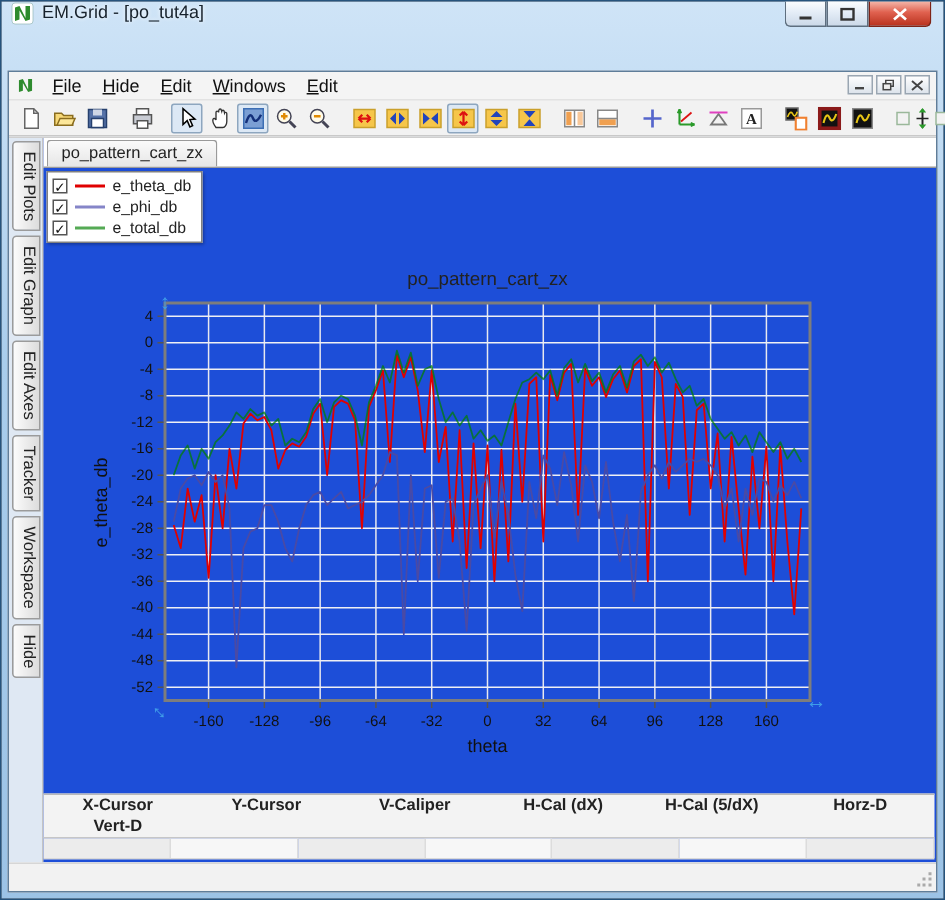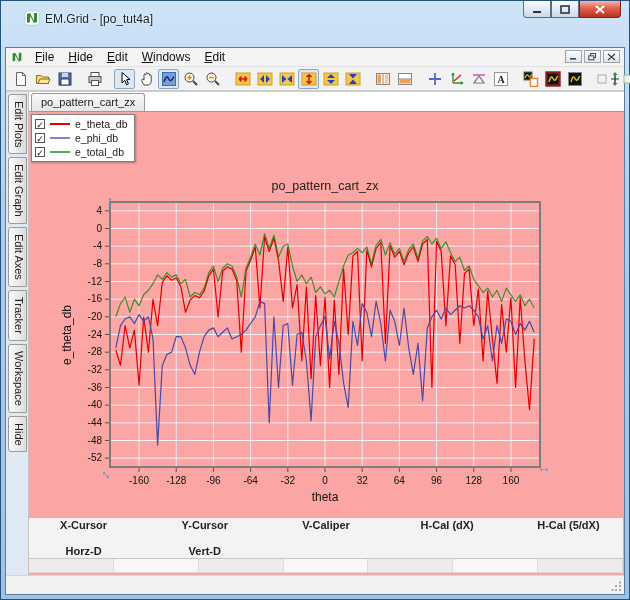--- a/index.html
+++ b/index.html
@@ -1,20 +1,20 @@
 <!DOCTYPE html>
 <html><head>
 <meta charset="utf-8">
 <style>
   html,body{margin:0;padding:0;}
   body{font-family:"Liberation Sans",sans-serif;background:#888;}
   .screen{position:relative;width:630px;height:600px;overflow:hidden;}
   
   .window{position:absolute;inset:0;background:linear-gradient(#cfe4f7,#a9cdec 40%,#9cc3e6);border:1px solid #26537c;box-sizing:border-box;}
-  .titlebar{position:absolute;left:0;top:0;right:0;height:25px;display:flex;align-items:flex-end;padding:0 23px;box-sizing:border-box;}
+  .titlebar{position:absolute;left:0;top:0;right:0;height:25px;display:flex;align-items:flex-start;padding:0 6px;box-sizing:border-box;}
   .app-icon{width:16px;height:16px;margin-right:5px;flex:0 0 auto;}
   .title-text{font-size:12px;color:#17222c;text-shadow:0 0 3px #fff;white-space:nowrap;}
   .winbtns{position:absolute;right:8px;top:0;display:flex;}
   .winbtn{width:28px;height:17px;border:1px solid #5e6e7e;border-top:none;display:flex;align-items:center;justify-content:center;background:linear-gradient(#fbfdfe,#e4edf7 45%,#ccd9e8);box-sizing:border-box;}
   .winbtn.min{border-radius:0 0 0 4px;}
   .winbtn.close{width:42px;background:linear-gradient(#f5b6a9,#e0614f 45%,#ba3320);border-color:#7e2417;border-radius:0 0 4px 0;}
   
   .inner{position:absolute;left:4px;right:4px;top:25px;bottom:4px;background:#f4f4f4;border:1px solid #5f7d99;box-sizing:border-box;display:flex;flex-direction:column;margin-top:21px;}
   .menubar{height:18px;background:#f4f4f4;display:flex;align-items:center;padding:0 2px;font-size:12px;color:#111;border-bottom:1px solid #e2e2e2;position:relative;}
   .menubar .app-icon{width:14px;height:14px;margin:0 4px 0 2px;}
@@ -25,38 +25,38 @@
   
   .toolbar{height:23px;background:#f2f2f2;border-bottom:1px solid #c9c9c9;display:flex;align-items:center;padding:0 4px;gap:1px;}
   .tbtn{width:21px;height:20px;display:flex;align-items:center;justify-content:center;border:1px solid transparent;border-radius:2px;box-sizing:border-box;flex:0 0 auto;}
   .tbtn.pressed{border-color:#8da6bf;background:#dce8f5;}
   .tbtn.wide{width:auto;padding:0 2px;}
   .tgap{width:7px;flex:0 0 auto;}
   
   .client{flex:1;display:flex;background:#eef2f8;border-top:1px solid #cfcfcf;overflow:hidden;}
   .sidetabs{width:22px;background:#dfe8f3;display:flex;flex-direction:column;gap:3px;padding-top:2px;box-sizing:border-box;}
   .vtab{writing-mode:vertical-rl;font-size:11px;color:#222;background:linear-gradient(to right,#fcfcfc,#dcdcdc);border:1px solid #9b9b9b;border-radius:3px 0 0 3px;width:19px;padding:6px 1px;text-align:center;box-sizing:border-box;margin-left:2px;}
-  .content{flex:1;position:relative;background:#fca5a5;border-left:1px solid #c4c4c4;}
+  .content{flex:1;position:relative;background:#1d4ed8;border-left:1px solid #c4c4c4;}
   .doc-tabbar{position:absolute;left:0;right:0;top:0;height:19px;border-bottom:1px solid #9a9a9a;background:#fff;}
   .doc-tab{position:absolute;left:2px;bottom:0;height:17px;line-height:17px;padding:0 9px;font-size:11px;color:#222;background:linear-gradient(#fafafa,#e6e6e6);border:1px solid #9a9a9a;border-bottom:none;border-radius:3px 3px 0 0;}
   
   .legend{position:absolute;left:2px;top:22px;background:#fff;border:1px solid #808080;box-shadow:1px 1px 2px rgba(0,0,0,.3);padding:2px 6px 2px 3px;}
   .legend-row{display:flex;align-items:center;height:14px;gap:5px;}
   .legend-cb{width:10px;height:10px;border:1px solid #555;background:#fff;font-size:9px;line-height:10px;text-align:center;color:#111;box-sizing:border-box;}
   .legend-swatch{width:20px;height:2px;flex:0 0 auto;}
   .legend-lbl{font-size:10.5px;color:#222;}
   
   .chart-wrap{position:absolute;left:28px;top:83px;}
   .ticklbl{font-size:10px;fill:#111;}
   .axis-title{font-size:12px;fill:#111;}
   .chart-title{font-size:12.5px;fill:#222;}
   .handle{font-size:14px;fill:#3f9ce8;}
   
   .cursor-table{position:absolute;left:0;right:1px;bottom:2px;}
-  .ct-head{display:grid;grid-template-columns:repeat(5,1fr);background:#f3f3f3;border-top:1px solid #b9b9b9;border-bottom:1px solid #c6c6c6;gap:12px;}
+  .ct-head{display:grid;grid-template-columns:repeat(6,1fr);background:#f3f3f3;border-top:1px solid #b9b9b9;border-bottom:1px solid #c6c6c6;}
   .ct-head div{font-size:11px;font-weight:bold;color:#222;text-align:center;padding:1px 0;}
   .ct-row{display:grid;grid-template-columns:repeat(7,1fr);height:13px;border-bottom:1px solid #d9d9d9;}
   .ct-row div{border-right:1px solid #dcdcdc;}
   .ct-row div:nth-child(odd){background:#ececec;}
   .ct-row div:nth-child(even){background:#f7f7f7;}
   
   .statusbar{height:18px;background:#f2f2f2;border-top:1px solid #d6d6d6;position:relative;}
   .grip{position:absolute;right:1px;bottom:1px;}
 </style>
 </head>

